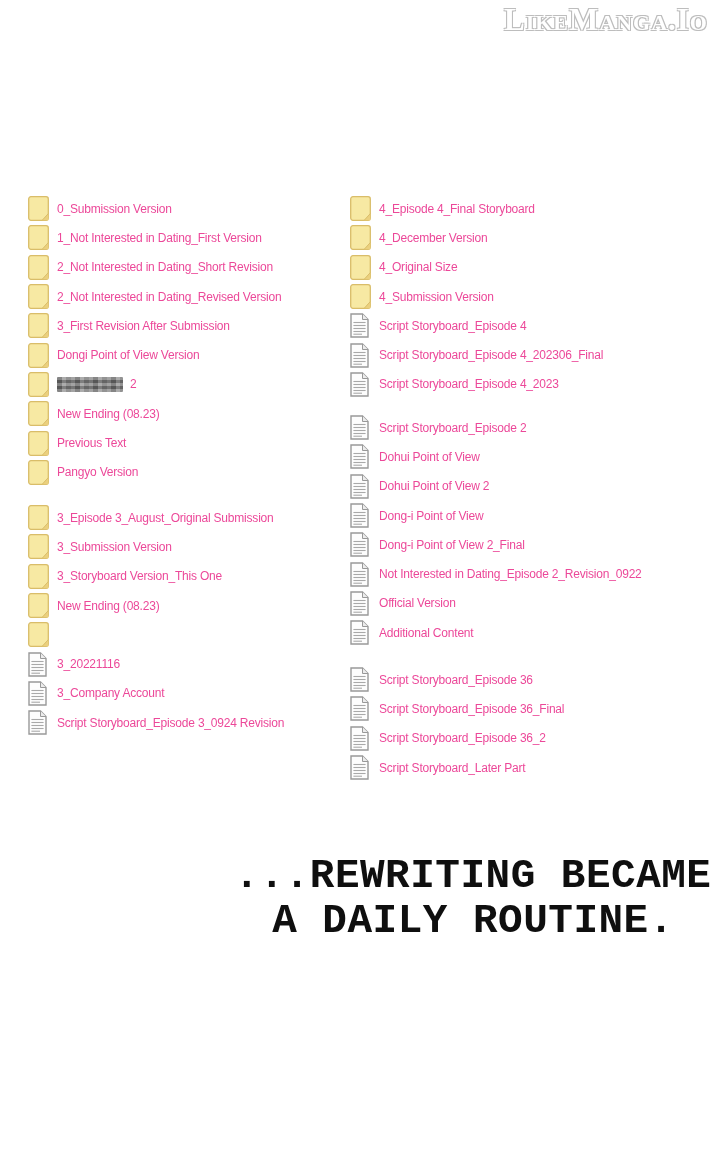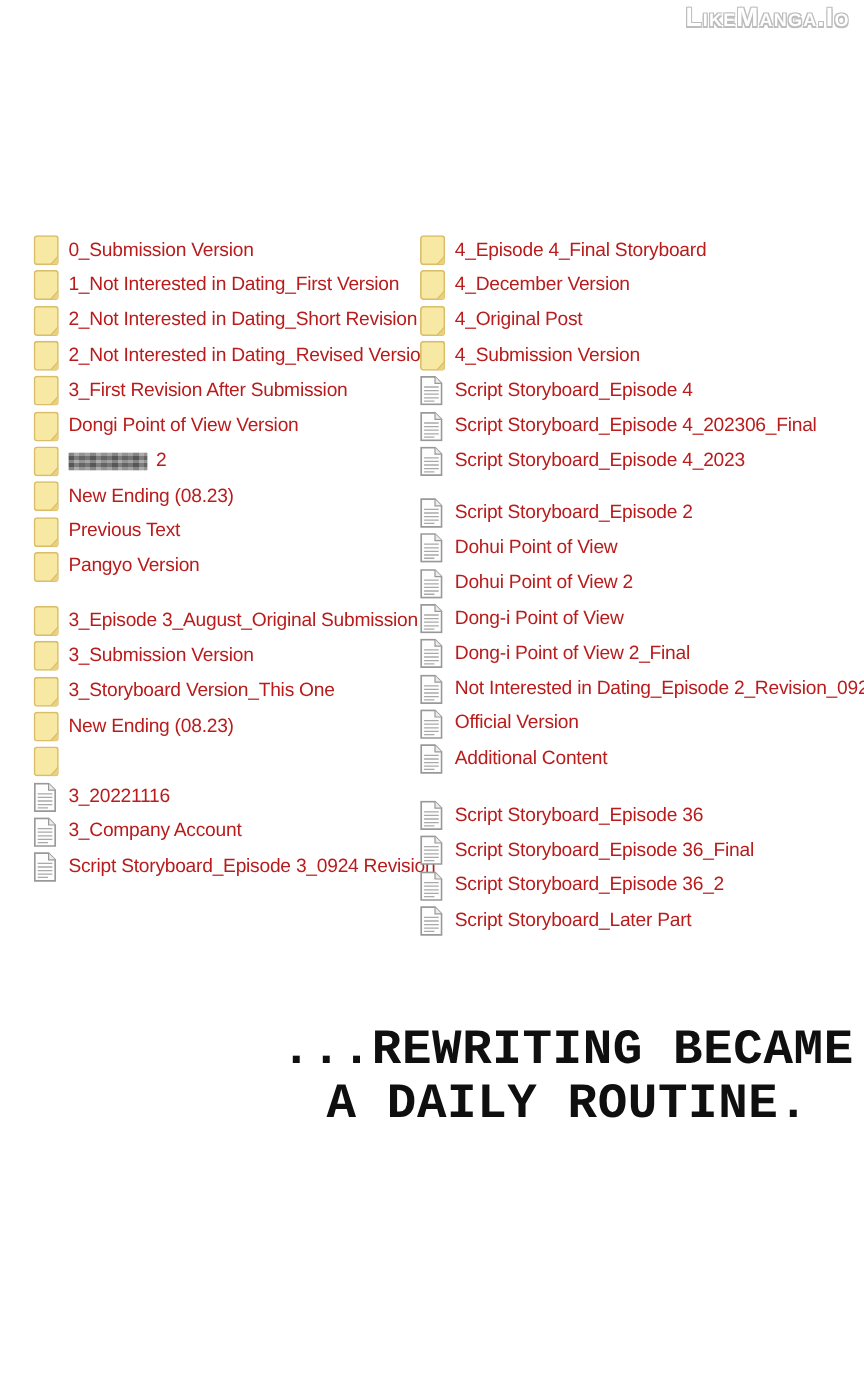--- a/index.html
+++ b/index.html
@@ -1,32 +1,32 @@
 <!DOCTYPE html>
 <html><head>
 <meta charset="utf-8">
 <style>
   html,body{margin:0;padding:0;background:#ffffff;}
   .page{position:relative;width:720px;height:1152px;background:#ffffff;overflow:hidden;margin:0 auto;
         font-family:"Liberation Sans",sans-serif;}
 
   
   .watermark{position:absolute;top:2px;right:12px;
-    font-family:Liberation Sans, sans-serif;font-weight:700;font-size:22px;letter-spacing:1px;
+    font-family:Liberation Serif, serif;font-weight:700;font-size:31px;letter-spacing:1px;
     font-variant:small-caps;color:#ffffff;
     text-shadow:-1px -1px 0 #bdbdbd,1px -1px 0 #bdbdbd,-1px 1px 0 #bdbdbd,1px 1px 0 #bdbdbd,0 0 1px #bdbdbd;}
 
   
   .col{position:absolute;top:0;}
   .col-left{left:28px;width:330px;}
   .col-right{left:350px;width:368px;}
   .group{position:absolute;left:0;}
   .row{display:flex;align-items:center;height:29.3px;white-space:nowrap;}
   .icon{display:inline-flex;width:21px;flex:0 0 21px;margin-right:8px;align-items:center;}
-  .label{font-size:16px;color:#b91c1c;letter-spacing:-0.2px;}
+  .label{font-size:12px;color:#ec4899;letter-spacing:-0.2px;}
   .redacted{display:inline-block;width:66px;height:15px;margin-right:7px;border-radius:1px;
     background:
       repeating-linear-gradient(0deg, rgba(255,255,255,0.18) 0 3px, rgba(0,0,0,0.18) 3px 6px),
       repeating-linear-gradient(90deg,#6a6a6a 0 5px,#9a9a9a 5px 9px,#7b7b7b 9px 14px,#8f8f8f 14px 18px);}
 
   
   .caption{position:absolute;top:854px;left:226px;width:494px;text-align:center;
     font-family:Liberation Mono, monospace;font-weight:700;font-size:41px;line-height:45px;
     color:#0f0f0f;letter-spacing:0.5px;}
 </style>
@@ -265,21 +265,21 @@
           <span class="label">4_December Version</span>
         </div>
         <div class="row">
           <span class="icon">
             <svg width="21" height="25" viewBox="0 0 21 25" xmlns="http://www.w3.org/2000/svg">
               <rect x="0.7" y="0.7" width="19.6" height="23.6" rx="2.2" fill="#F7E9A3" stroke="#D9BD69" stroke-width="1.3"></rect>
               <path d="M14.2 24.3 L20.3 24.3 L20.3 17.6 Z" fill="#EBD07E"></path>
               <path d="M14.2 24.3 L20.3 17.6" stroke="#D9BD69" stroke-width="1" fill="none"></path>
             </svg>
           </span>
-          <span class="label">4_Original Post</span>
+          <span class="label">4_Original Size</span>
         </div>
         <div class="row">
           <span class="icon">
             <svg width="21" height="25" viewBox="0 0 21 25" xmlns="http://www.w3.org/2000/svg">
               <rect x="0.7" y="0.7" width="19.6" height="23.6" rx="2.2" fill="#F7E9A3" stroke="#D9BD69" stroke-width="1.3"></rect>
               <path d="M14.2 24.3 L20.3 24.3 L20.3 17.6 Z" fill="#EBD07E"></path>
               <path d="M14.2 24.3 L20.3 17.6" stroke="#D9BD69" stroke-width="1" fill="none"></path>
             </svg>
           </span>
           <span class="label">4_Submission Version</span>

